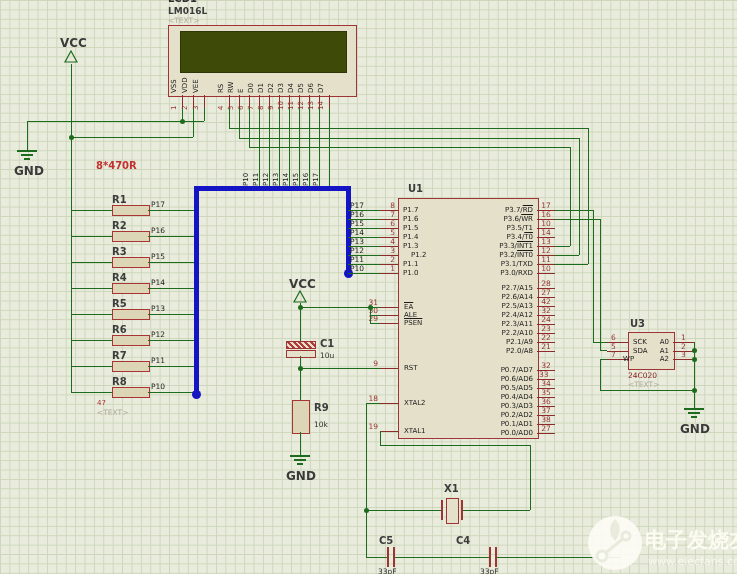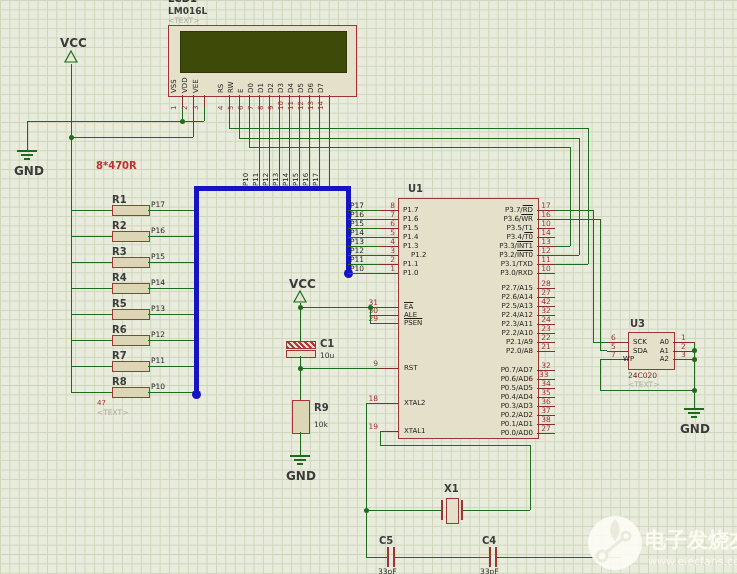--- a/index.html
+++ b/index.html
@@ -485,21 +485,21 @@
 <div class="gndlbl" style="left:286px;top:469px">GND</div>
 
 <div class="ref" style="left:444px;top:483px">X1</div>
 <i class="cplate" style="left:441px;top:500px;height:20px"></i>
 <i class="cplate" style="left:461px;top:500px;height:20px"></i>
 <i class="plate" style="left:446px;top:498px;width:11px;height:24px"></i>
 <div class="ref" style="left:379px;top:535px">C5</div>
 <i class="cplate" style="left:387px;top:547px;height:20px"></i>
 <i class="cplate" style="left:393px;top:547px;height:20px"></i>
 <div class="val" style="left:378px;top:567px">33pF</div>
-<div class="ref" style="left:482px;top:535px">C4</div>
+<div class="ref" style="left:456px;top:535px">C4</div>
 <i class="cplate" style="left:489px;top:547px;height:20px"></i>
 <i class="cplate" style="left:495px;top:547px;height:20px"></i>
 <div class="val" style="left:480px;top:567px">33pF</div>
 
 <div class="ref" style="left:630px;top:318px">U3</div>
 <div class="box" style="left:628px;top:332px;width:45px;height:36px"></div>
 <div class="smallred" style="left:628px;top:371px;font-size:7.5px;color:#8b2222">24C020</div>
 <div class="ph" style="left:628px;top:380px">&lt;TEXT&gt;</div>
 
 <div class="layer">

